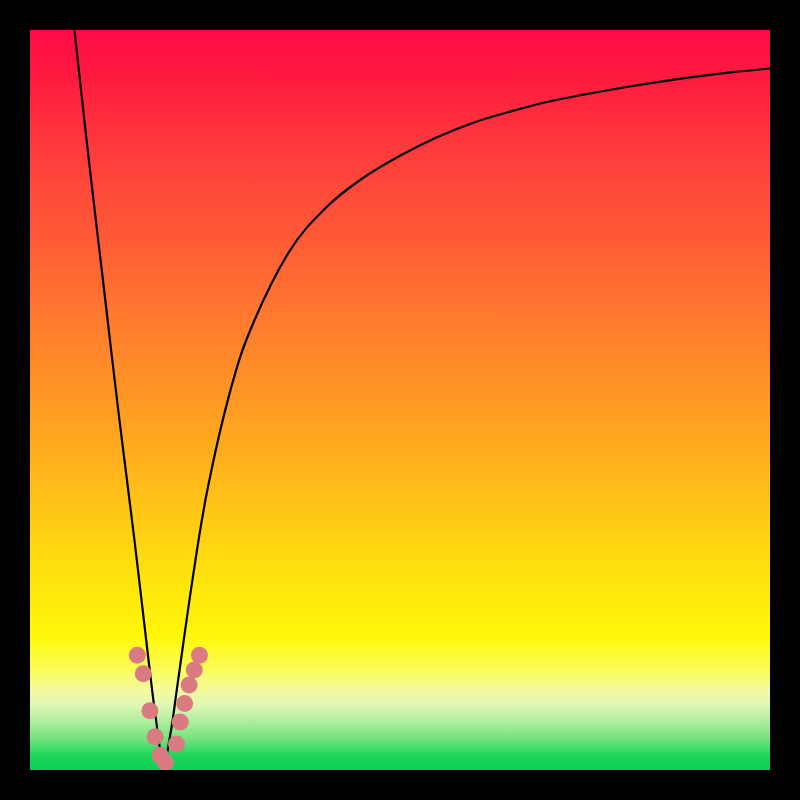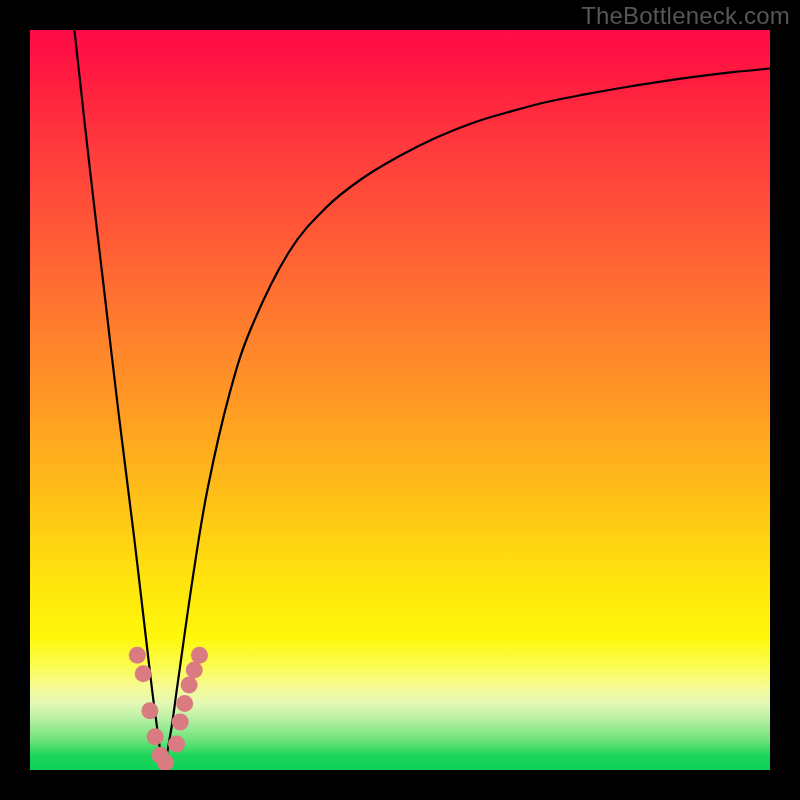--- a/index.html
+++ b/index.html
@@ -81,14 +81,13 @@
           <circle cx="135.42" cy="732.60" r="8.5" fill="#d97b80" stroke="#c46a70" stroke-width="0"></circle>
           <circle cx="146.52" cy="714.10" r="8.5" fill="#d97b80" stroke="#c46a70" stroke-width="0"></circle>
           <circle cx="150.22" cy="691.90" r="8.5" fill="#d97b80" stroke="#c46a70" stroke-width="0"></circle>
           <circle cx="154.66" cy="673.40" r="8.5" fill="#d97b80" stroke="#c46a70" stroke-width="0"></circle>
           <circle cx="159.10" cy="654.90" r="8.5" fill="#d97b80" stroke="#c46a70" stroke-width="0"></circle>
           <circle cx="164.28" cy="640.10" r="8.5" fill="#d97b80" stroke="#c46a70" stroke-width="0"></circle>
           <circle cx="169.46" cy="625.30" r="8.5" fill="#d97b80" stroke="#c46a70" stroke-width="0"></circle>
         </g>
     </svg>
   </div>
-  <div class="watermark">TheBottleneck.com</div>
 </div>
 
 </body></html>

